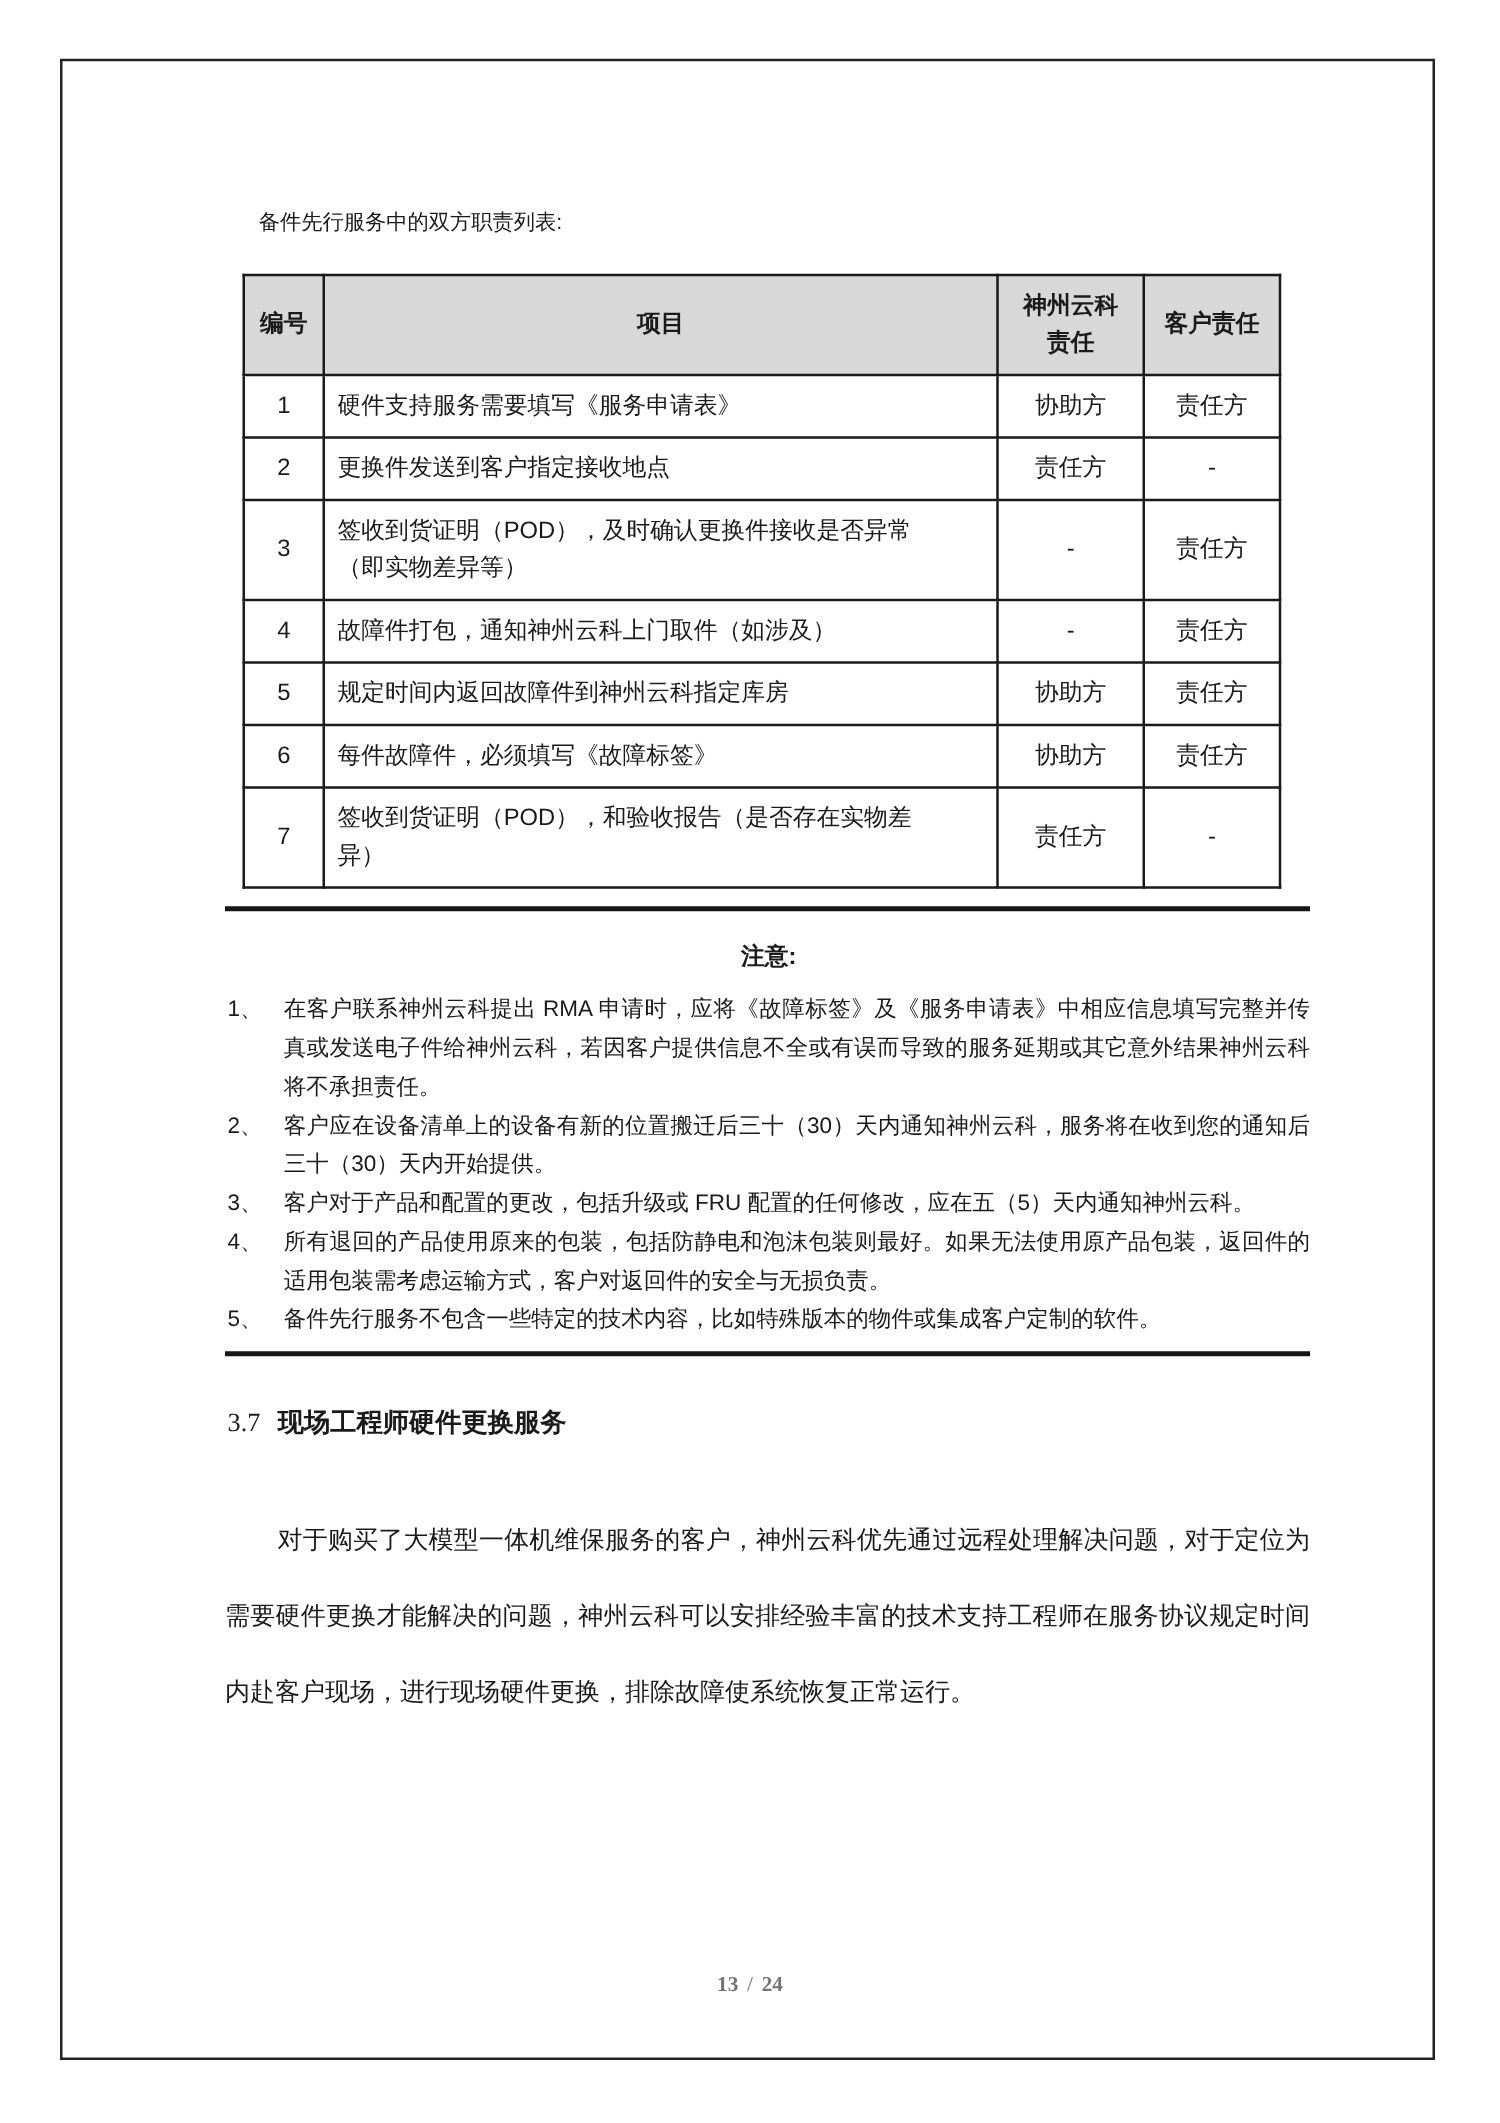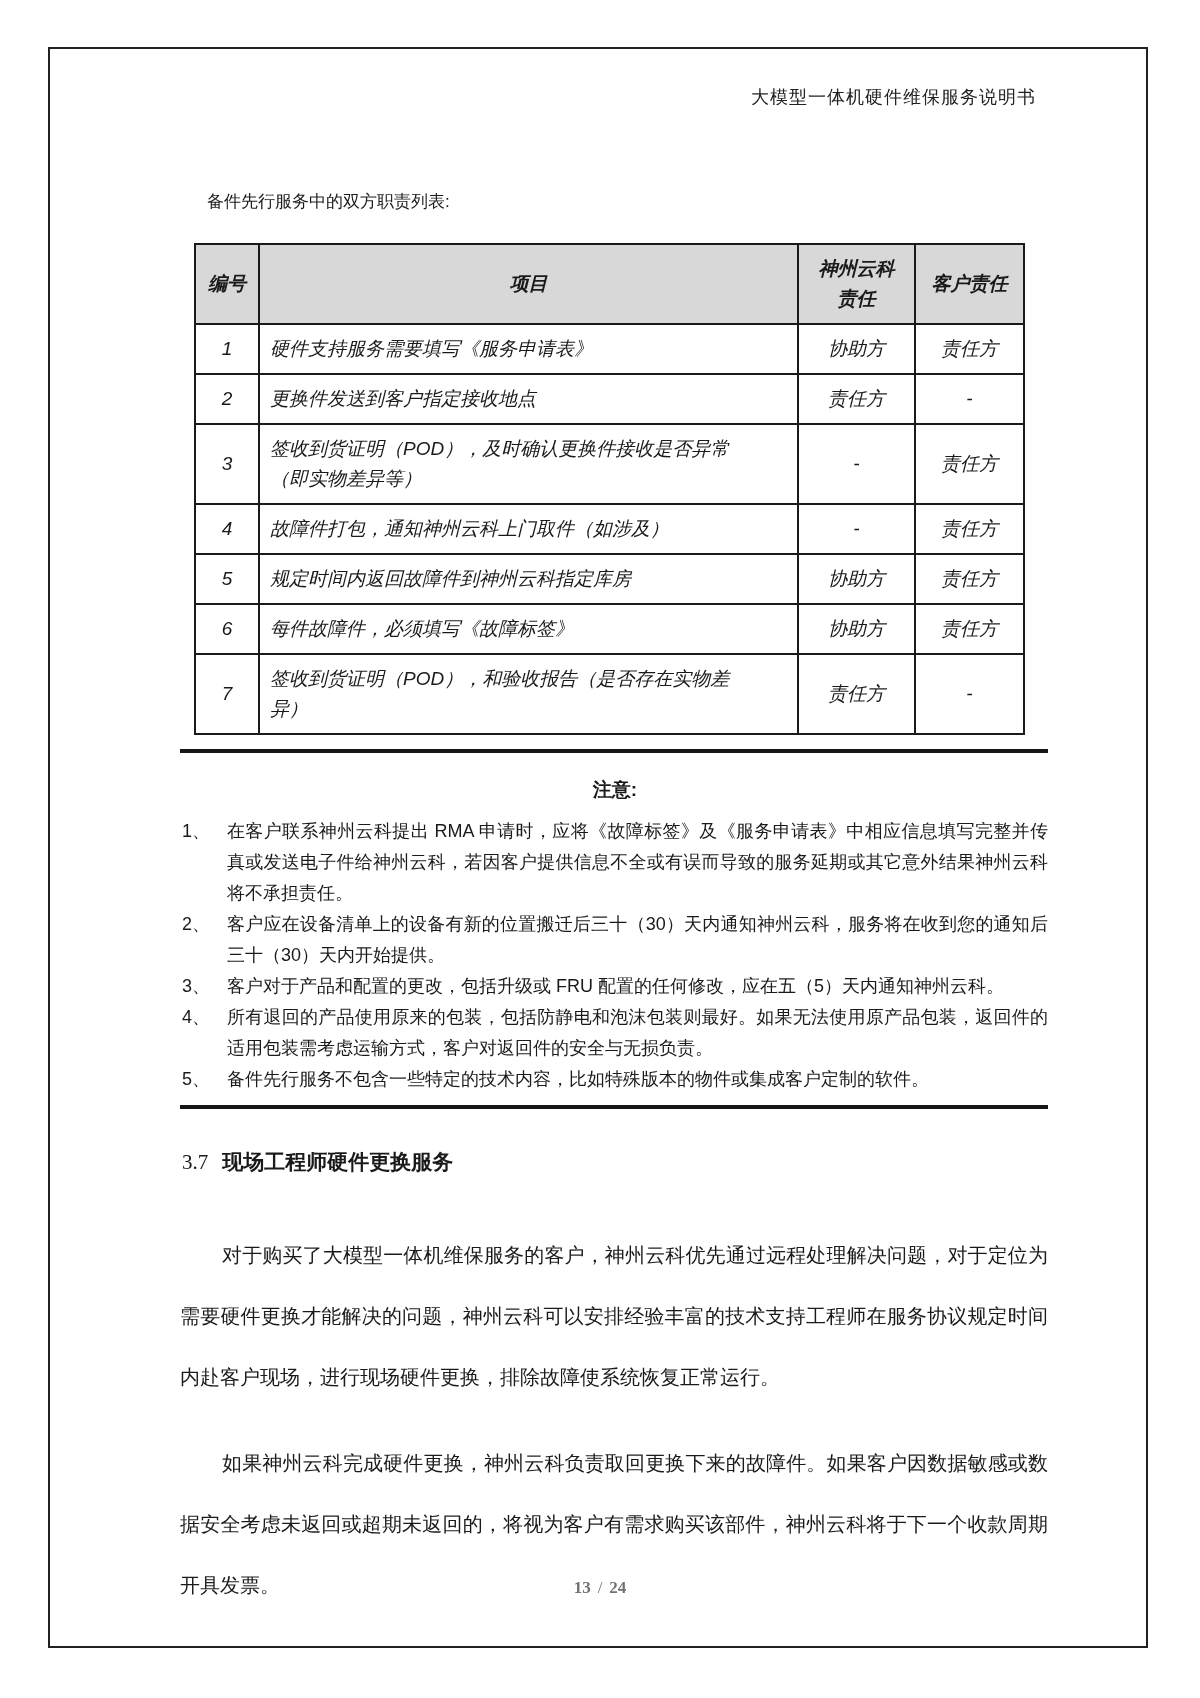--- a/index.html
+++ b/index.html
@@ -14,21 +14,20 @@
   }
   .content{position:absolute;left:180px;top:0;width:868px;padding-top:85px;}
   .doc-header{
     text-align:right;padding-right:12px;font-family:"Liberation Serif","DejaVu Serif",serif;
     font-size:18px;line-height:24px;color:#222;letter-spacing:1px;
   }
   .intro{margin:80px 0 0 27px;font-size:17px;line-height:26px;}
   table.resp-table{
     border-collapse:collapse;margin:28px 0 0 14px;width:829px;table-layout:fixed;
     font-size:19px;
-    font-style:italic;
   }
   .resp-table col.c-no{width:64px;}
   .resp-table col.c-item{width:539px;}
   .resp-table col.c-dck{width:117px;}
   .resp-table col.c-cust{width:109px;}
   .resp-table th,.resp-table td{
     border:2px solid #1a1a1a;vertical-align:middle;box-sizing:border-box;
     line-height:30px;padding:9px 6px;
   }
   .resp-table th{
@@ -60,23 +59,20 @@
   .pg-sep{margin:0 7px;font-weight:normal;}
 </style>
 </head>
 <body>
 
 <div class="page">
   <div class="frame"></div>
 
   <div class="content">
 
-    <div class="doc-header">
-      <span>大模型一体机硬件维保服务说明书</span>
-    </div>
 
     <p class="intro">备件先行服务中的双方职责列表:</p>
 
     <table class="resp-table">
       <colgroup>
         <col class="c-no">
           <col class="c-item">
           <col class="c-dck">
           <col class="c-cust">
       </colgroup>
@@ -164,20 +160,19 @@
       </li>
     </ol>
 
     <div class="rule rule2"></div>
 
     <h2 class="section-heading">
       <span class="sec-num">3.7</span><span class="sec-title">现场工程师硬件更换服务</span>
     </h2>
 
     <p class="body-para">对于购买了大模型一体机维保服务的客户，神州云科优先通过远程处理解决问题，对于定位为需要硬件更换才能解决的问题，神州云科可以安排经验丰富的技术支持工程师在服务协议规定时间内赴客户现场，进行现场硬件更换，排除故障使系统恢复正常运行。</p>
-    <p class="body-para second">如果神州云科完成硬件更换，神州云科负责取回更换下来的故障件。如果客户因数据敏感或数据安全考虑未返回或超期未返回的，将视为客户有需求购买该部件，神州云科将于下一个收款周期开具发票。</p>
 
   </div>
 
   <div class="footer">
     <span class="pg-num">13</span><span class="pg-sep">/</span><span class="pg-num">24</span>
   </div>
 </div>
 
 </body></html>

